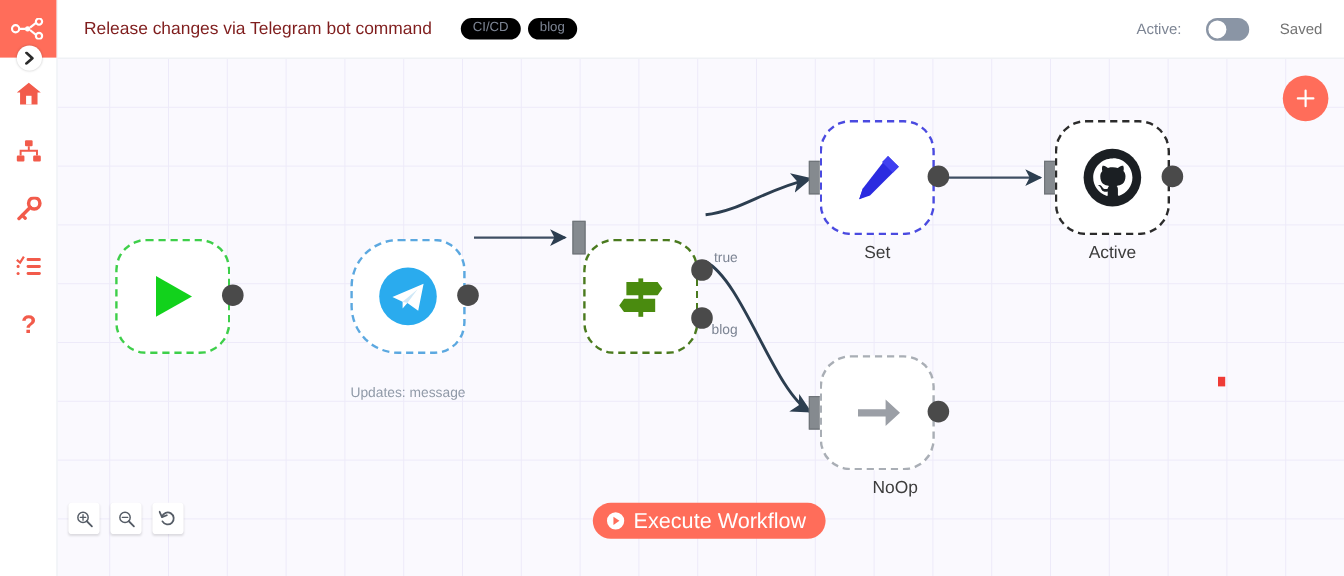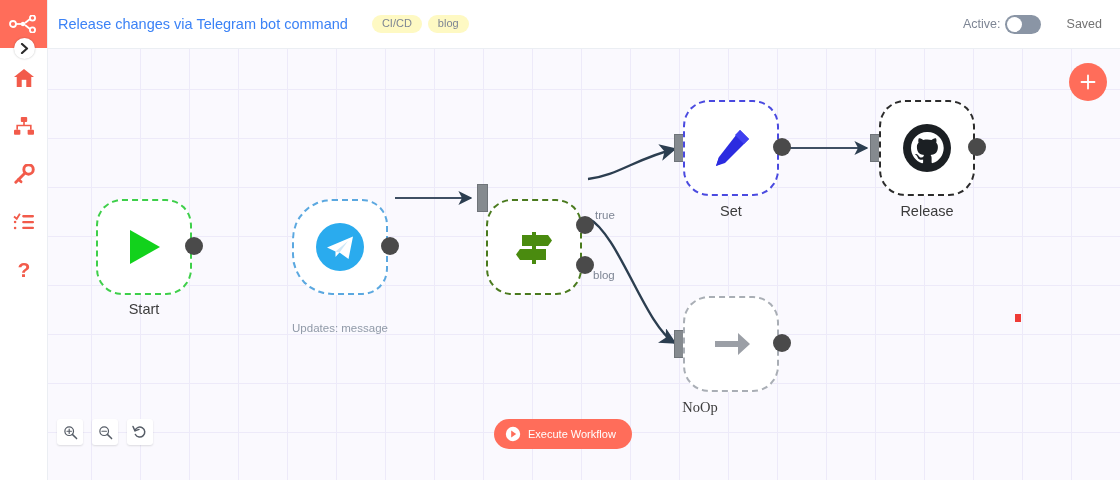--- a/index.html
+++ b/index.html
@@ -68,51 +68,51 @@
     left: 47px; top: 0;
     width: 1073px;
     height: 48px;
     background: #ffffff;
     border-bottom: 1px solid #ebeef3;
     z-index: 30;
     display: flex;
     align-items: center;
   }
   .wf-title {
-    margin-left: 11px;
+    margin-left: 23px;
     font-size: 14.5px;
-    color: #3b82f6;
+    color: #7f1d1d;
     white-space: nowrap;
   }
   .tags {
     display: flex;
     gap: 6px;
     margin-left: 24px;
   }
   .tag {
-    background: #fef9c3;
+    background: #000000;
     color: #7d8594;
     font-size: 11px;
     padding: 3px 10px 4px;
     border-radius: 10px;
     line-height: 1;
     white-space: nowrap;
   }
   .header-right {
     position: absolute;
     right: 18px; top: 0;
     height: 48px;
     display: flex;
     align-items: center;
     gap: 26px;
   }
   .active-wrap {
     display: flex;
     align-items: center;
-    gap: 4px;
+    gap: 20px;
   }
   .active-label {
     font-size: 12.5px;
     color: #7d8594;
   }
   .toggle {
     width: 36px; height: 19px;
     border-radius: 10px;
     background: #8a95a5;
     position: relative;
@@ -211,21 +211,21 @@
     position: absolute;
     left: 447px; top: 371px;
     height: 30px;
     background: #ff6d5a;
     border-radius: 15px;
     display: flex;
     align-items: center;
     gap: 7px;
     padding: 0 16px 0 11px;
     color: #ffffff;
-    font-size: 11px;
+    font-size: 18px;
     white-space: nowrap;
     justify-content: center;
   }
   .add-btn {
     position: absolute;
     left: 1022px; top: 15px;
     width: 38px; height: 38px;
     border-radius: 50%;
     background: #ff6d5a;
     display: flex;
@@ -342,21 +342,20 @@
 
       <line x1="740" y1="100" x2="820" y2="100" stroke="#3f4f63" stroke-width="2" marker-end="url(#arw)"></line>
     </svg>
 
     <div class="node" style="left:49px; top:151px; border:2px dashed #3ecf4a;">
       <svg width="42" height="42" viewBox="0 0 42 42">
         <path d="M7 4 L37 21 L7 38 Z" fill="#12d21c"></path>
       </svg>
     </div>
     <div class="port-out" style="left:138px; top:189px;"></div>
-    <div class="node-label" style="left:12px; top:253px;">Start</div>
 
     <div class="node" style="left:245px; top:151px; border:2px dashed #5ba8e0; border-top-left-radius:40px; border-bottom-left-radius:40px;">
       <svg width="52" height="52" viewBox="0 0 52 52">
         <circle cx="26" cy="26" r="24" fill="#2aabee"></circle>
         <path d="M13 26.5 L39 15.5 L34.5 38 L25.5 31.5 L21.5 36 L21.5 30.5 Z" fill="#ffffff"></path>
         <path d="M21.5 30.5 L34 20 L25.5 31.5 Z" fill="#cfe8f7"></path>
       </svg>
     </div>
     <div class="port-out" style="left:334px; top:189px;"></div>
     <div class="node-sub" style="left:193px; top:274px;">Updates: message</div>
@@ -386,30 +385,30 @@
     <div class="node-label" style="left:599px; top:155px;">Set</div>
 
     <div class="port-in" style="left:823px; top:86px;"></div>
     <div class="node" style="left:832px; top:52px; border:2px dashed #2b2b2b;">
       <svg width="50" height="50" viewBox="0 0 50 50">
         <circle cx="25" cy="25" r="24" fill="#1b1f23"></circle>
         <path d="M25 9c-8.8 0-16 7.2-16 16 0 7.1 4.6 13.1 11 15.2.8.2 1.1-.3 1.1-.8v-2.9c-4.5 1-5.4-2.1-5.4-2.1-.7-1.8-1.8-2.3-1.8-2.3-1.5-1 .1-1 .1-1 1.6.1 2.5 1.7 2.5 1.7 1.4 2.5 3.8 1.8 4.7 1.3.1-1 .6-1.8 1-2.2-3.6-.4-7.3-1.8-7.3-8 0-1.8.6-3.2 1.7-4.4-.2-.4-.7-2.1.2-4.3 0 0 1.4-.4 4.5 1.7 1.3-.4 2.7-.5 4.1-.5s2.8.2 4.1.5c3.1-2.1 4.5-1.7 4.5-1.7.9 2.2.3 3.9.2 4.3 1 1.1 1.7 2.6 1.7 4.4 0 6.2-3.8 7.6-7.4 8 .6.5 1.1 1.5 1.1 3v4.4c0 .4.3 1 1.1.8 6.4-2.1 11-8.1 11-15.2 0-8.8-7.2-16-16-16z" fill="#ffffff"></path>
       </svg>
     </div>
     <div class="port-out" style="left:921px; top:90px;"></div>
-    <div class="node-label" style="left:795px; top:155px;">Release</div>
+    <div class="node-label" style="left:795px; top:155px;">Active</div>
 
     <div class="port-in" style="left:627px; top:282px;"></div>
     <div class="node" style="left:636px; top:248px; border:2px dashed #a9aeb5;">
       <svg width="48" height="48" viewBox="0 0 48 48">
         <path d="M8 21 L31 21 L31 13 L43 24 L31 35 L31 27 L8 27 Z" fill="#9b9fa6"></path>
       </svg>
     </div>
     <div class="port-out" style="left:726px; top:286px;"></div>
-    <div class="node-label" style="left:568px; top:351px;font-family:Liberation Serif, serif;">NoOp</div>
+    <div class="node-label" style="left:614px; top:351px;">NoOp</div>
 
     <div class="red-marker"></div>
 
     <div class="add-btn">
       <svg width="18" height="18" viewBox="0 0 18 18">
         <path d="M9 2.5 L9 15.5 M2.5 9 L15.5 9" stroke="#ffffff" stroke-width="1.8" stroke-linecap="round"></path>
       </svg>
     </div>
 
     <div class="zoom-btn" style="left:10px; top:371px;">

